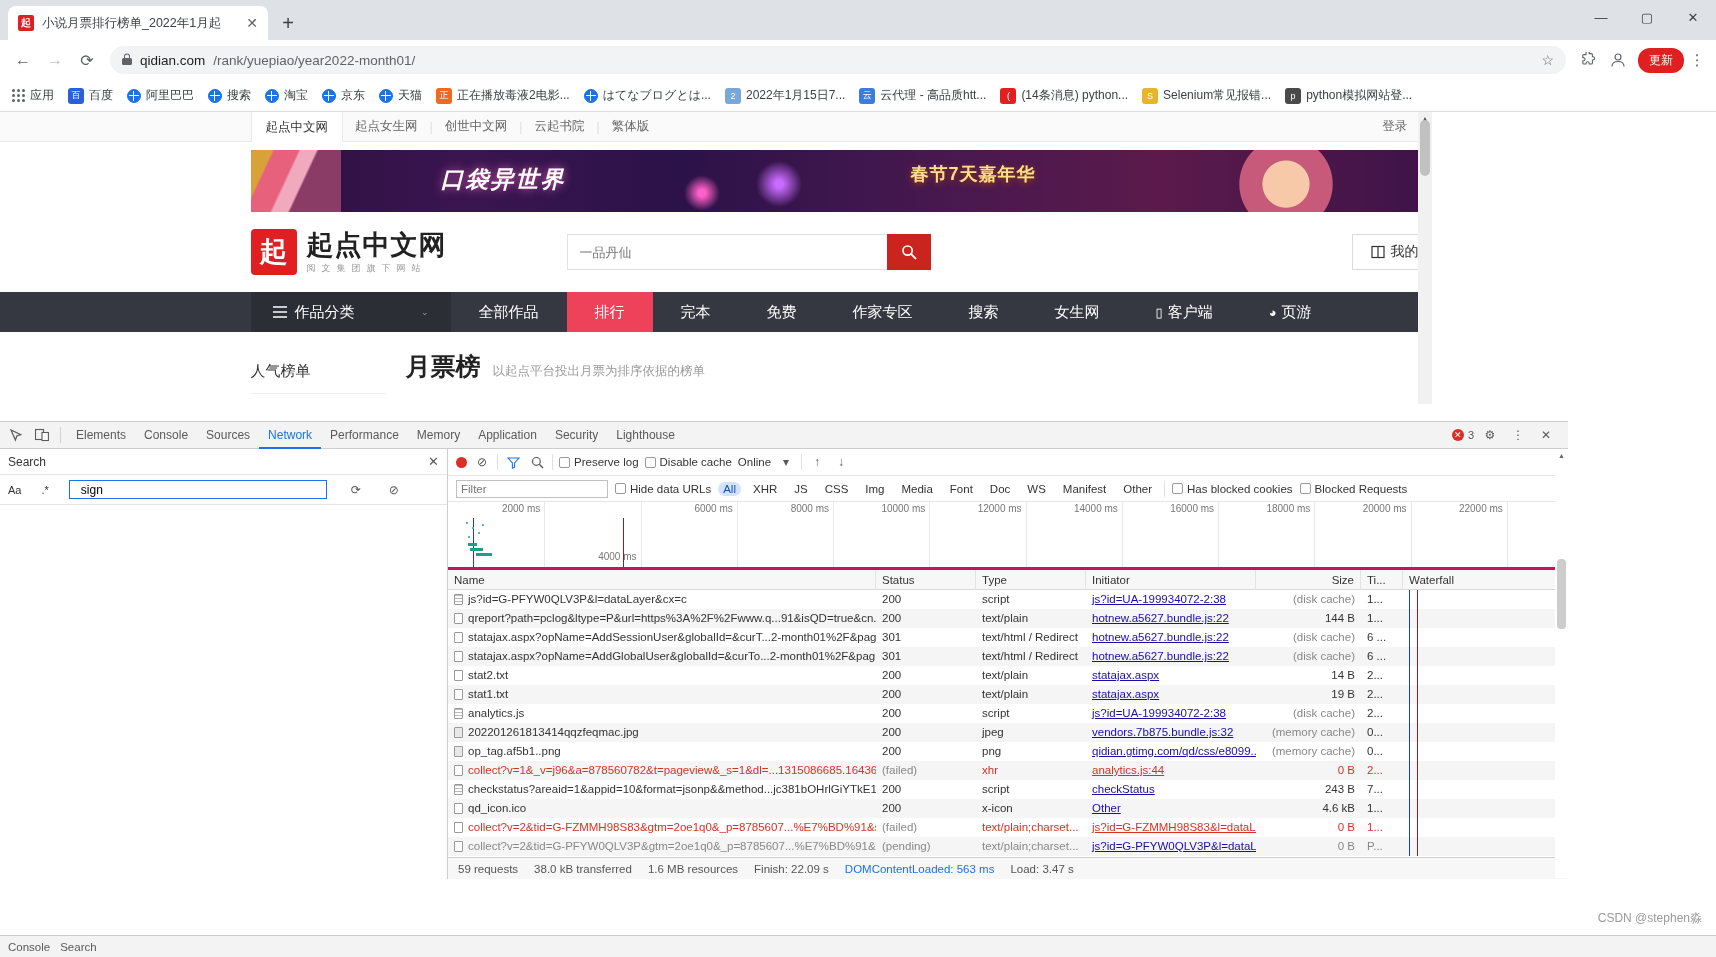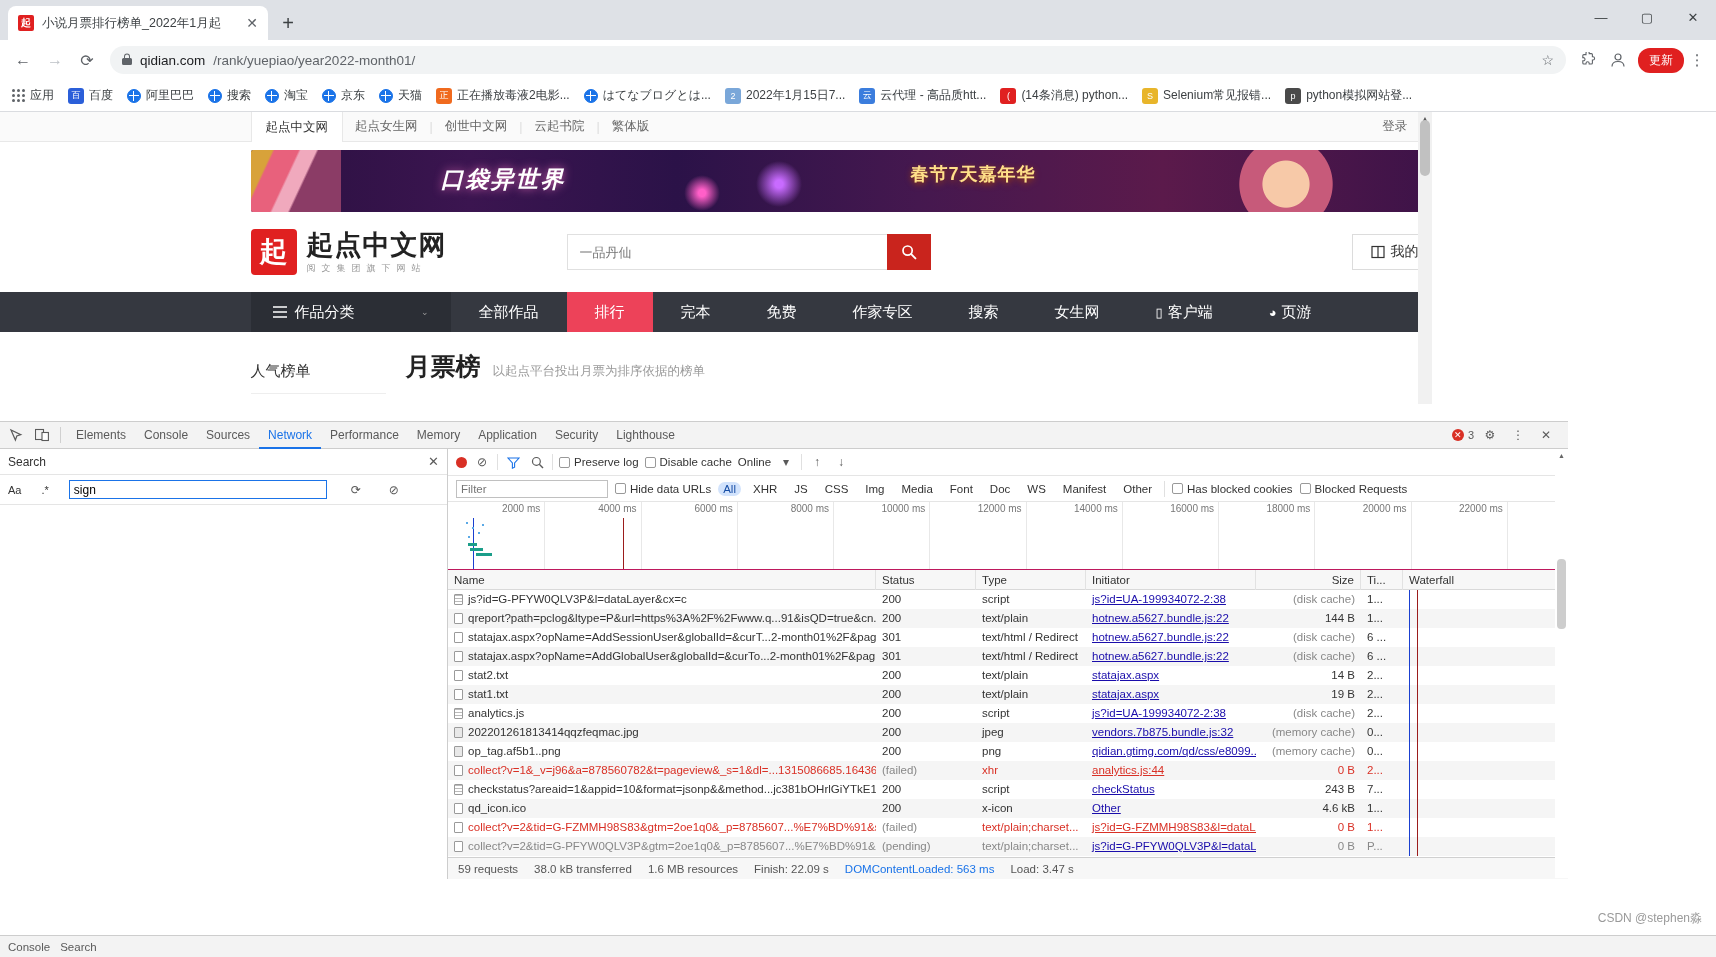--- a/index.html
+++ b/index.html
@@ -209,21 +209,21 @@
   .dt-search { width: 448px; border-right: 1px solid #cdcdcd; background: #fff; }
   .ds-head {
     height: 26px; border-bottom: 1px solid #e5e5e5; display: flex;
     align-items: center; padding: 0 8px; font-size: 12px; color: #333;
   }
   .ds-head .x { margin-left: auto; color: #5a5a5a; cursor: pointer; font-size: 13px; }
   .ds-bar { height: 30px; display: flex; align-items: center; gap: 20px; padding: 0 8px; border-bottom: 1px solid #e5e5e5; }
   .ds-aa { font-size: 11px; color: #333; cursor: pointer; }
   .ds-re { font-size: 11px; color: #333; cursor: pointer; }
   .ds-input {
-    flex: 0 0 258px; height: 19px; border: 1px solid #1a73e8; padding: 0 4px;
+    flex: 0 0 258px; height: 19px; border: 1px solid #1a73e8; padding: 0 11px;
     font-size: 12px; outline: none; font-family: "Liberation Sans", sans-serif;
   }
   .ds-btn { width: 18px; height: 18px; display: flex; align-items: center; justify-content: center; color: #5a5a5a; cursor: pointer; font-size: 12px; }
   .ds-results { height: 374px; background: #fff; }
 
   
   .dt-net { flex: 1; display: flex; flex-direction: column; background: #fff; min-width: 0; }
   .net-toolbar {
     height: 27px; display: flex; align-items: center; gap: 6px;
     padding: 0 8px; border-bottom: 1px solid #e5e5e5; font-size: 11.5px; color: #333;
@@ -241,21 +241,21 @@
     padding: 0 8px; border-bottom: 1px solid #e5e5e5; font-size: 11.5px; color: #333;
   }
   .filter-input {
     width: 152px; height: 18px; border: 1px solid #c0c0c0; padding: 0 4px;
     font-size: 11.5px; outline: none; color: #888;
     font-family: "Liberation Sans", sans-serif;
   }
   .type-chip { padding: 1px 5px; border-radius: 8px; cursor: pointer; white-space: nowrap; }
   .type-chip.active { background: #d2e3fc; color: #174ea6; }
 
-  .net-timeline { height: 68px; border-bottom: 1px solid #be185d; position: relative; background: #fff; }
+  .net-timeline { height: 68px; border-bottom: 3px solid #be185d; position: relative; background: #fff; }
   .tl-ticks { position: absolute; inset: 0; }
   .tl-tick { position: absolute; top: 0; bottom: 0; border-left: 1px solid #e8e8e8; }
   .tl-lab { position: absolute; top: 1px; font-size: 10px; color: #777; transform: translateX(-100%); padding-right: 4px; white-space: nowrap; }
   .tl-line-b { position: absolute; top: 16px; bottom: 0; width: 1px; background: #1a3fd0; }
   .tl-line-r { position: absolute; top: 16px; bottom: 0; width: 1px; background: #9b1c1c; }
   .tl-blip { position: absolute; background: #1b9e8a; }
   .tl-dot { position: absolute; width: 2px; height: 2px; background: #5aa9e6; }
 
   .net-table { flex: 1; overflow: hidden; display: flex; flex-direction: column; }
   .nt-head {
@@ -673,21 +673,21 @@
             <i></i>
             <span>Blocked Requests</span>
           </label>
       </div>
 
       <div class="net-timeline">
         <div class="tl-ticks" id="tlticks">
             <div class="tl-tick" style="left: 96.2609px;"></div>
             <div class="tl-lab" style="left: 96.2609px;">2000 ms</div>
             <div class="tl-tick" style="left: 192.522px;"></div>
-            <div class="tl-lab" style="left: 192.522px;">4000 ms</div>
+            <div class="tl-lab" style="left: 192.522px; margin-top: 48px;">4000 ms</div>
             <div class="tl-tick" style="left: 288.783px;"></div>
             <div class="tl-lab" style="left: 288.783px;">6000 ms</div>
             <div class="tl-tick" style="left: 385.043px;"></div>
             <div class="tl-lab" style="left: 385.043px;">8000 ms</div>
             <div class="tl-tick" style="left: 481.304px;"></div>
             <div class="tl-lab" style="left: 481.304px;">10000 ms</div>
             <div class="tl-tick" style="left: 577.565px;"></div>
             <div class="tl-lab" style="left: 577.565px;">12000 ms</div>
             <div class="tl-tick" style="left: 673.826px;"></div>
             <div class="tl-lab" style="left: 673.826px;">14000 ms</div>

